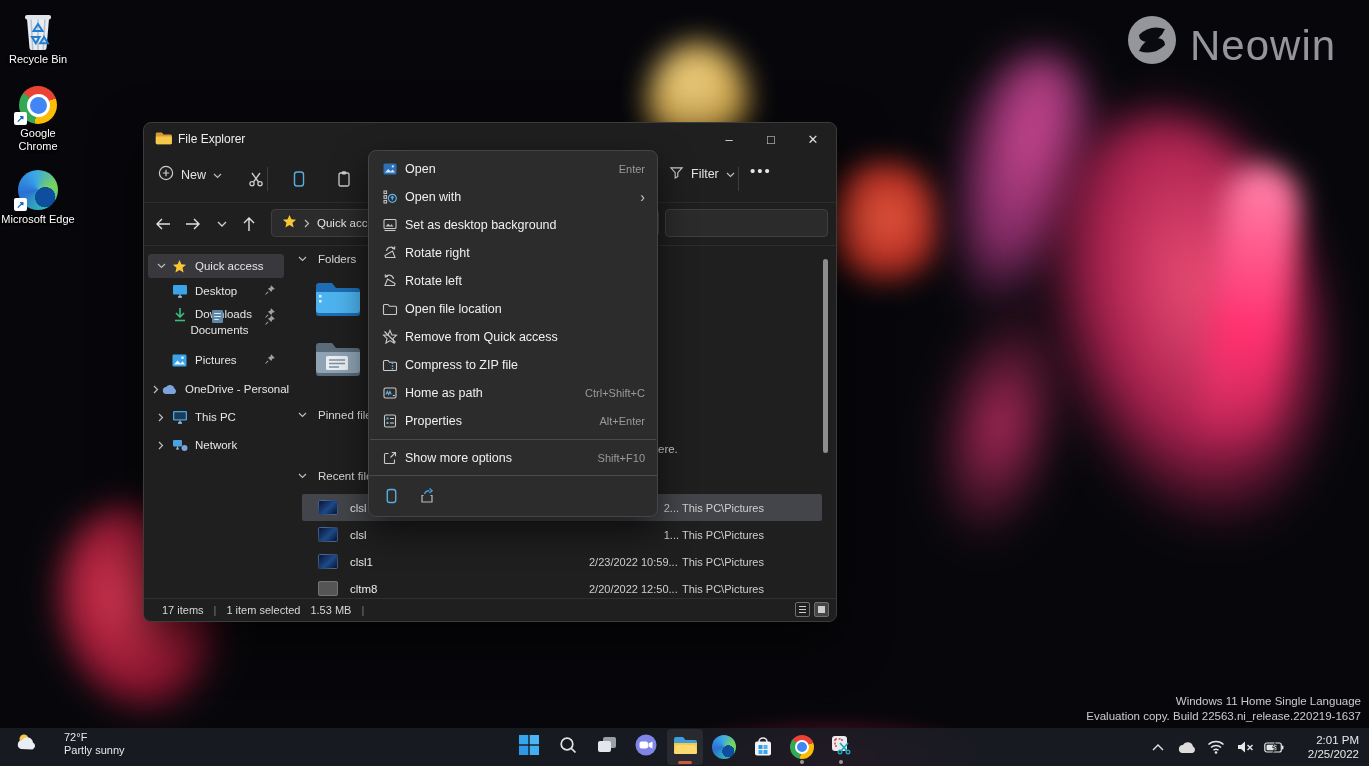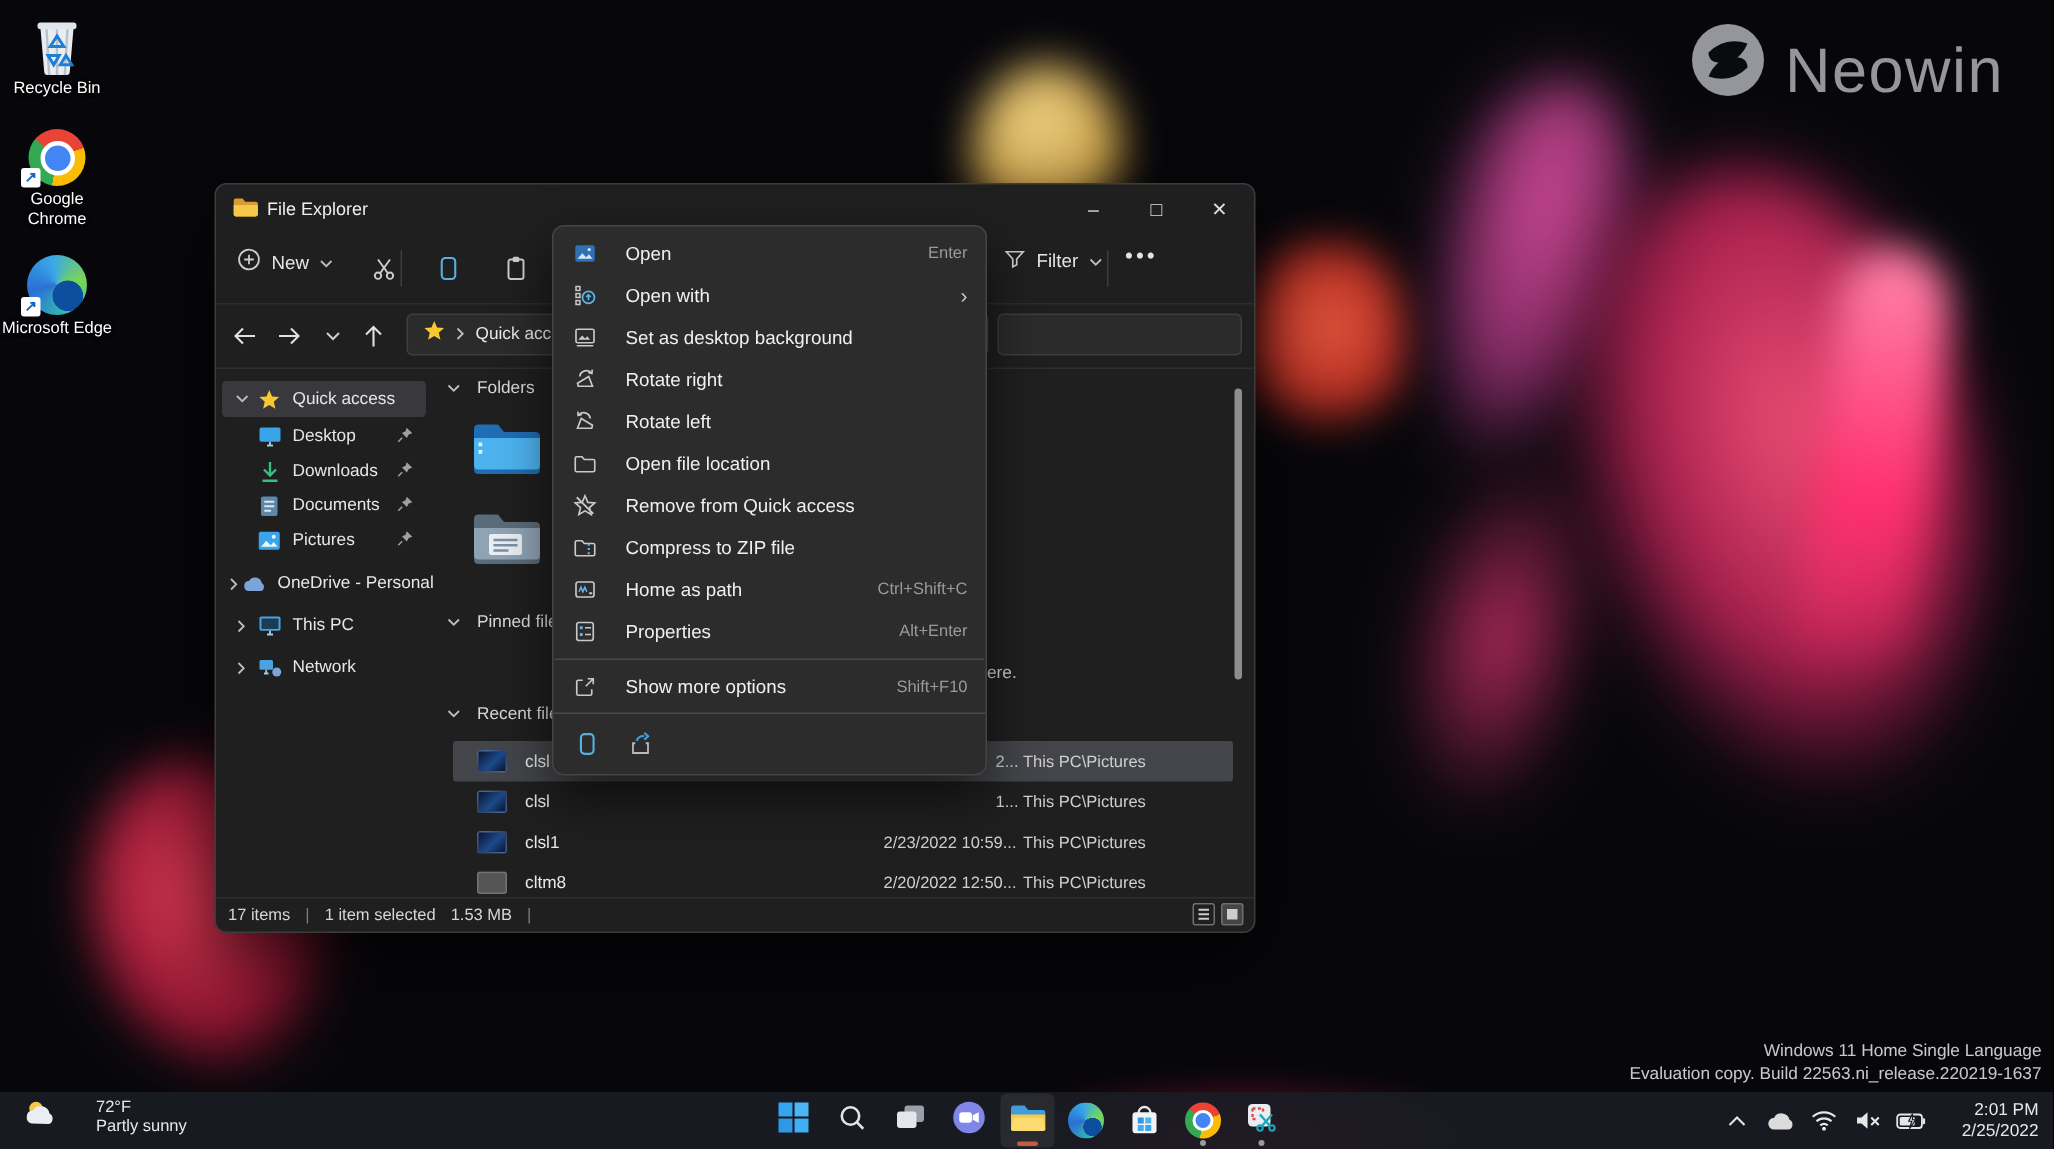--- a/index.html
+++ b/index.html
@@ -67,30 +67,30 @@
   .fthumb{position:absolute;left:16px;top:6px;width:20px;height:15px;border-radius:2px;border:1px solid rgba(255,255,255,.18);box-sizing:border-box;}
   .thumb-img{background:linear-gradient(135deg,#0a1430,#1d4a8a 55%,#0a1430);}
   .thumb-gray{background:#555;}
   .fname{position:absolute;left:48px;}
   .fdate{position:absolute;left:287px;width:90px;color:#cfcfcf;font-size:11px;white-space:nowrap;overflow:hidden;}
   .fdate.tail{text-align:right;}
   .floc{position:absolute;left:380px;color:#cfcfcf;font-size:11px;}
   .vscroll{position:absolute;left:679px;top:136px;width:5px;height:194px;background:#8d8d8d;border-radius:3px;}
   
   .statusbar{position:absolute;left:0;right:0;bottom:0;height:22px;border-top:1px solid rgba(255,255,255,.08);
-    display:flex;align-items:center;font-size:11px;color:#d6d6d6;padding-left:8px;gap:10px;}
+    display:flex;align-items:center;font-size:11px;color:#d6d6d6;padding-left:18px;gap:10px;}
   .st-sep{color:#7a7a7a;}
   .view-ic{position:absolute;top:3px;width:15px;height:15px;border:1px solid #6f6f6f;border-radius:2px;display:flex;align-items:center;justify-content:center;color:#cdcdcd;box-sizing:border-box;}
   
   #ctx{left:368px;top:150px;width:290px;background:#2c2c2c;border:1px solid #454545;border-radius:8px;
     box-shadow:0 14px 34px rgba(0,0,0,.6);box-sizing:border-box;padding-top:4px;z-index:5;}
   .cm-item{height:28px;display:flex;align-items:center;padding:0 12px;position:relative;}
   .cm-item.hover{background:rgba(255,255,255,.08);margin:0 4px;padding:0 8px;border-radius:4px;}
   .cm-ic{width:17px;height:17px;display:flex;align-items:center;justify-content:center;color:#c9c9c9;flex:none;}
-  .cm-label{margin-left:19px;font-size:12.5px;color:#f0f0f0;white-space:nowrap;}
+  .cm-label{margin-left:7px;font-size:12.5px;color:#f0f0f0;white-space:nowrap;}
   .cm-short{margin-left:auto;font-size:11px;color:#9a9a9a;}
   .cm-sub{margin-left:auto;font-size:14px;color:#c9c9c9;line-height:10px;}
   .cm-div{height:1px;background:#4a4a4a;margin:4px 1px;}
   .cm-strip{height:40px;border-top:1px solid #4a4a4a;margin-top:3px;display:flex;align-items:center;padding-left:12px;gap:16px;}
   .strip-ic{width:20px;height:20px;display:flex;align-items:center;justify-content:center;}
   
   #taskbar{left:0;top:728px;width:1369px;height:38px;background:rgba(25,28,35,.94);}
   .weather{position:absolute;left:14px;top:3px;display:flex;align-items:center;gap:24px;}
   .weather-txt{font-size:11px;line-height:13px;color:#e8e8e8;}
   .tb-center{position:absolute;left:50%;top:1px;transform:translateX(-50%);display:flex;gap:3px;}
@@ -301,21 +301,21 @@
               <path d="M7 1 v8 M3 6 l4 4 4-4" fill="none" stroke="#35c07d" stroke-width="1.6"></path>
               <path d="M2 13.5 h10" stroke="#35c07d" stroke-width="1.6"></path>
             </svg>
           </span>
         <span class="sb-label">Downloads</span>
         <span class="sb-pin"><svg width="12" height="12" viewBox="0 0 16 16">
               <path d="M9.5 1.5 l5 5 -3.2 1 -1.6 3.2 -4.4-4.4 3.2-1.6 z" fill="#9f9f9f"></path>
               <path d="M5.5 10.5 L2 14" stroke="#9f9f9f" stroke-width="1.4"></path>
             </svg></span>
       </div>
-      <div class="sb-row" style="top:202px;">
+      <div class="sb-row" style="top:186px;flex-direction:column;">
         <span class="sb-spacer"></span>
         <span class="sb-ic">
             <svg width="13" height="15" viewBox="0 0 13 15">
               <rect x="1" y="1" width="11" height="13" rx="1.3" fill="#5f87a8"></rect>
               <path d="M3.2 4.5 h6.6 M3.2 7.5 h6.6 M3.2 10.5 h4.5" stroke="#dce8f2" stroke-width="1.2"></path>
             </svg>
           </span>
         <span class="sb-label">Documents</span>
         <span class="sb-pin"><svg width="12" height="12" viewBox="0 0 16 16">
               <path d="M9.5 1.5 l5 5 -3.2 1 -1.6 3.2 -4.4-4.4 3.2-1.6 z" fill="#9f9f9f"></path>

